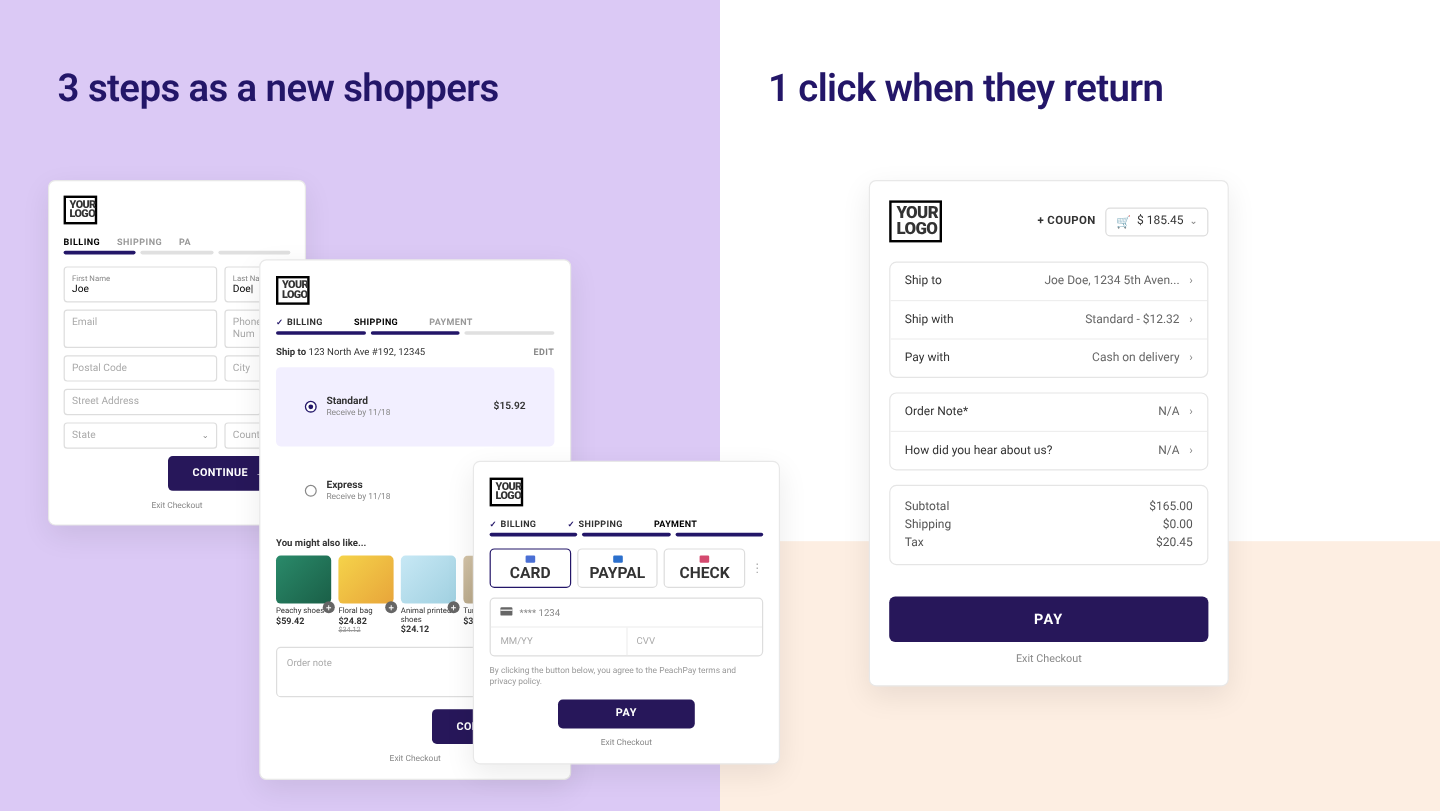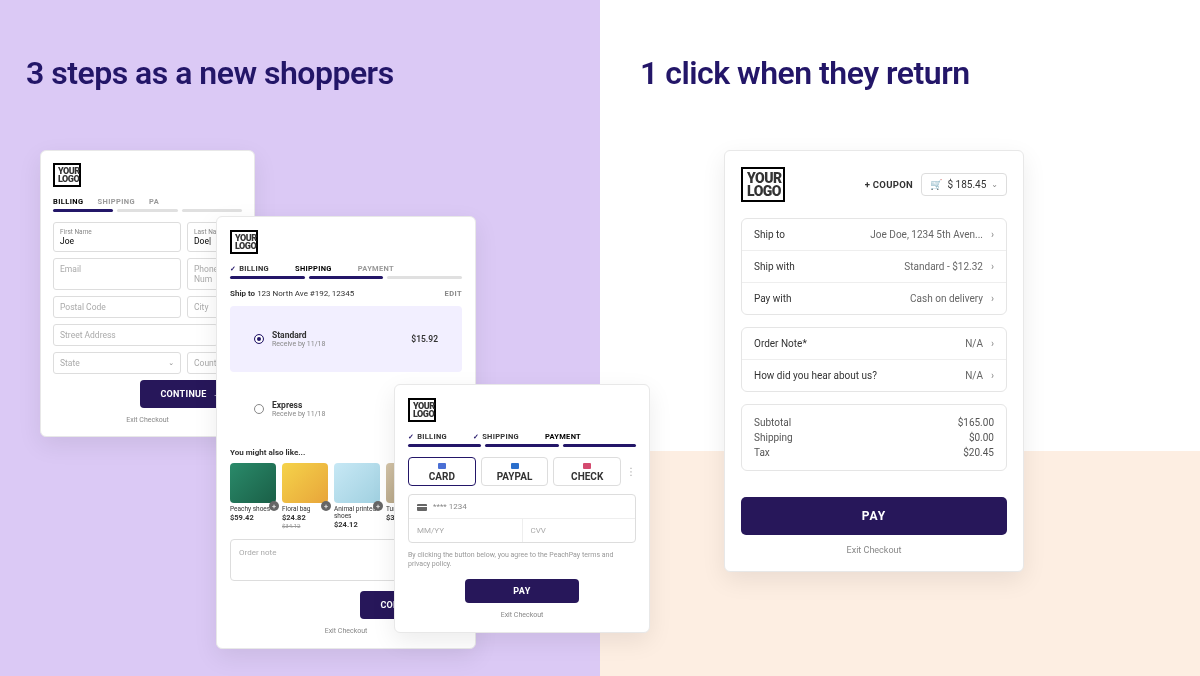--- a/index.html
+++ b/index.html
@@ -11,21 +11,21 @@
   --grey2:#e0e0e0;
   --navy:#27175a;
   --txt:#333;
 }
 *{box-sizing:border-box;font-family:-apple-system,BlinkMacSystemFont,"Segoe UI",Roboto,sans-serif}
 body{margin:0;width:1200px;height:676px;overflow:hidden;background:#fff;position:relative}
 .left{position:absolute;left:0;top:0;width:600px;height:676px;background:var(--purple-bg)}
 .right{position:absolute;left:600px;top:0;width:600px;height:676px;background:#fff}
 .right::after{content:"";position:absolute;left:0;top:451px;width:600px;height:225px;background:var(--peach-bg);z-index:0}
 h1{position:absolute;font-size:32px;font-weight:600;color:var(--ink);letter-spacing:-.5px;margin:0}
-.h1l{left:26px;top:54px}
+.h1l{left:48px;top:54px}
 .h1r{left:640px;top:54px}
 .card{position:absolute;background:#fff;border:1px solid #e8e8e8;border-radius:6px;box-shadow:0 8px 24px rgba(0,0,0,.08);font-size:9px;color:var(--txt);z-index:2}
 
 
 .logo{border:2px solid #000;font-family:Impact,"Arial Black",sans-serif;font-weight:900;line-height:.9;display:flex;flex-direction:column;justify-content:center;padding:2px 3px;letter-spacing:-.5px}
 .logo span{display:block}
 
 
 .cA{left:40px;top:150px;width:215px;padding:12px}
 .cA .logo{width:28px;font-size:9px}
@@ -76,26 +76,26 @@
 .prod .pn{font-size:6.5px;margin-top:3px;line-height:1.1}
 .prod .pp{font-size:7.5px;font-weight:700}
 .prod .ppo{font-size:6px;color:#999;text-decoration:line-through}
 .note{border:1px solid #ddd;border-radius:4px;padding:8px;font-size:8px;color:#aaa;height:42px;margin-top:10px}
 .cB .ebtn{margin-top:10px}
 
 
 .cC{left:394px;top:384px;width:256px;padding:13px;z-index:4}
 .cC .logo{width:28px;font-size:9px}
 .pmeth{display:flex;gap:5px;margin-top:10px}
-.pm{flex:1;border:1px solid #ddd;border-radius:4px;padding:5px 0 3px;text-align:center;font-size:10px;font-weight:700}
+.pm{flex:1;border:1px solid #ddd;border-radius:4px;padding:5px 0 3px;text-align:center;font-size:13px;font-weight:700}
 .pm.on{border-color:var(--ink)}
 .pm .ico{width:8px;height:6px;margin:0 auto 2px;border-radius:1px}
 .dots{width:10px;display:flex;align-items:center;justify-content:center;color:#aaa;font-size:10px}
 .cbox{border:1px solid #ddd;border-radius:4px;margin-top:8px}
-.crow{display:flex;align-items:flex-end;padding:7px 8px;gap:6px;font-size:8px;color:#888;border-bottom:1px solid #eee}
+.crow{display:flex;align-items:flex-start;padding:7px 8px;gap:6px;font-size:8px;color:#888;border-bottom:1px solid #eee}
 .crow:last-child{border-bottom:none}
 .crow2{display:flex}
 .crow2 span{flex:1;padding:7px 8px;color:#aaa;font-size:8px}
 .crow2 span:first-child{border-right:1px solid #eee}
 .disclaimer{font-size:7px;color:#999;margin-top:8px;line-height:1.3}
 .payc{display:flex;justify-content:center;margin-top:10px}
 .paybtn{background:var(--navy);color:#fff;font-weight:700;font-size:9px;padding:7px 48px;border-radius:4px;letter-spacing:.5px}
 
 
 .cR{left:724px;top:150px;width:300px;padding:16px;z-index:2}

